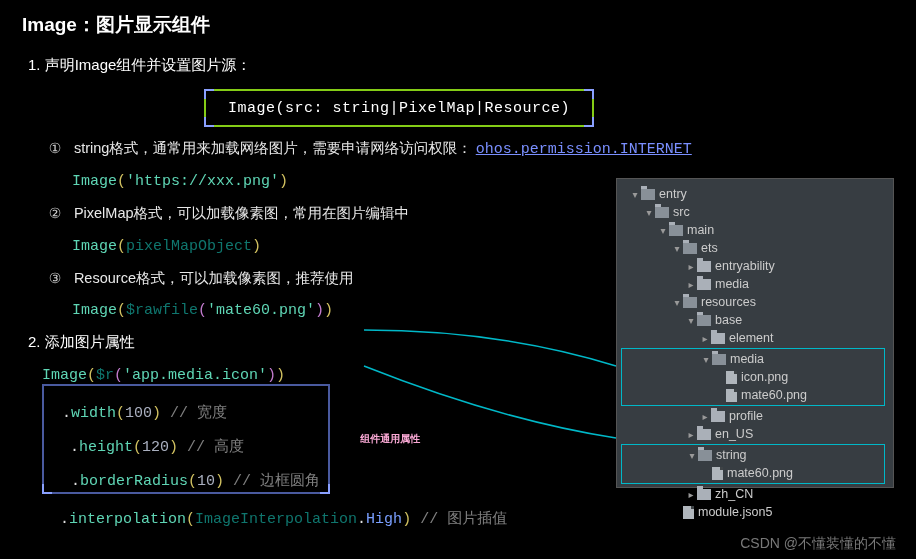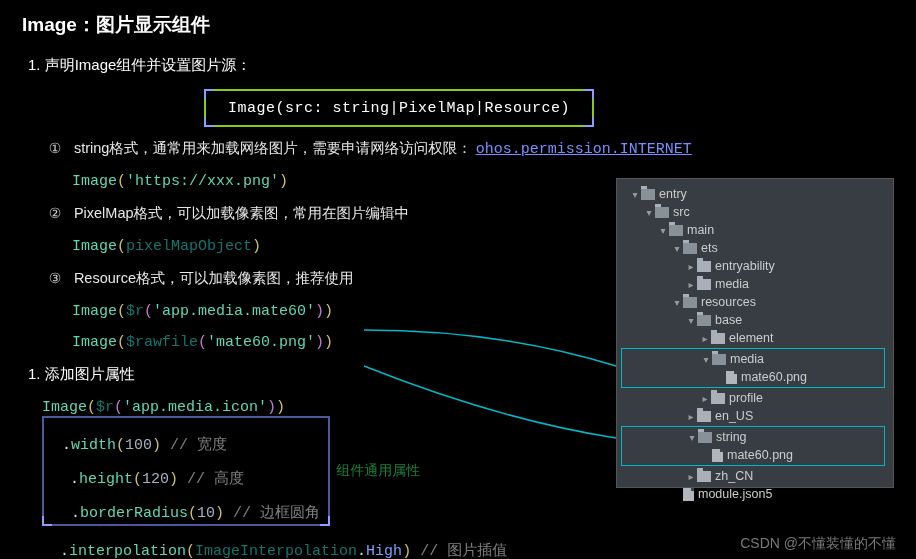--- a/index.html
+++ b/index.html
@@ -74,22 +74,23 @@
     padding:2px 8px 2px 0;
     position:relative;
     margin-left:14px;
   }
   .attr-box .sig-br{position:absolute;inset:0;}
   .attr-label {
     position:absolute;
     right:-92px;
     top:50%;
     transform:translateY(-50%);
-    color:#15803d;
-    font-size:14px;
+    color:#f9a8d4;
+    font-size:10px;
+    font-weight:bold;
   }
   
   .tree-panel {
     position:absolute;
     top:178px;
     right:22px;
     width:278px;
     height:310px;
     background:rgba(60,66,72,0.92);
     border:1px solid #555;
@@ -157,31 +158,28 @@
       <span class="circ">②</span>
       <span class="line1">PixelMap格式，可以加载像素图，常用在图片编辑中</span>
       <div class="code-line">
         <span class="c-teal">Image</span><span class="c-yellow">(</span><span class="c-white">pixelMapObject</span><span class="c-yellow">)</span>
       </div>
     </div>
 
     <div class="sub-item">
       <span class="circ">③</span>
       <span class="line1">Resource格式，可以加载像素图，推荐使用</span>
-      <div class="code-line">
-        <span class="c-teal">Image</span><span class="c-yellow">(</span><span class="c-white">$r</span><span class="c-purple">(</span><span class="c-teal">'app.media.mate60'</span><span class="c-purple">)</span><span class="c-yellow">)</span>
-      </div>
       <div class="code-line" style="margin-top:14px;">
         <span class="c-teal">Image</span><span class="c-yellow">(</span><span class="c-white">$rawfile</span><span class="c-purple">(</span><span class="c-teal">'mate60.png'</span><span class="c-purple">)</span><span class="c-yellow">)</span>
       </div>
     </div>
   </div>
 
   
-  <div class="section-label section2">1. 添加图片属性</div>
+  <div class="section-label section2">2. 添加图片属性</div>
   <div class="code-line" style="padding-left:14px;">
     <span class="c-teal">Image</span><span class="c-yellow">(</span><span class="c-white">$r</span><span class="c-purple">(</span><span class="c-teal">'app.media.icon'</span><span class="c-purple">)</span><span class="c-yellow">)</span>
   </div>
   <div class="attr-box">
     <span class="sig-br"></span>
     <div class="code-line" style="padding-left:18px;">
       .<span class="c-teal">width</span><span class="c-yellow">(</span><span class="c-num">100</span><span class="c-yellow">)</span> <span class="c-cmt">// 宽度</span>
     </div>
     <div class="code-line" style="">
       .<span class="c-teal">height</span><span class="c-yellow">(</span><span class="c-num">120</span><span class="c-yellow">)</span> <span class="c-cmt">// 高度</span>
@@ -251,20 +249,25 @@
     </div>
   <div class="hl-box" id="tree-media">
       <div class="tree-row" style="padding-left: 78px;">
         <span class="tw">▾</span>
         <span class="fold-ic fold-open"></span>
         <span>media</span>
       </div>
       <div class="tree-row" style="padding-left: 92px;">
         <span class="tw">&nbsp;</span>
         <span class="file-ic"></span>
+        <span>icon.png</span>
+      </div>
+      <div class="tree-row" style="padding-left: 92px;">
+        <span class="tw">&nbsp;</span>
+        <span class="file-ic"></span>
         <span>mate60.png</span>
       </div>
     </div>
   <div id="tree-slot-b">
       <div class="tree-row" style="padding-left: 78px;">
         <span class="tw">▸</span>
         <span class="fold-ic"></span>
         <span>profile</span>
       </div>
       <div class="tree-row" style="padding-left: 64px;">

